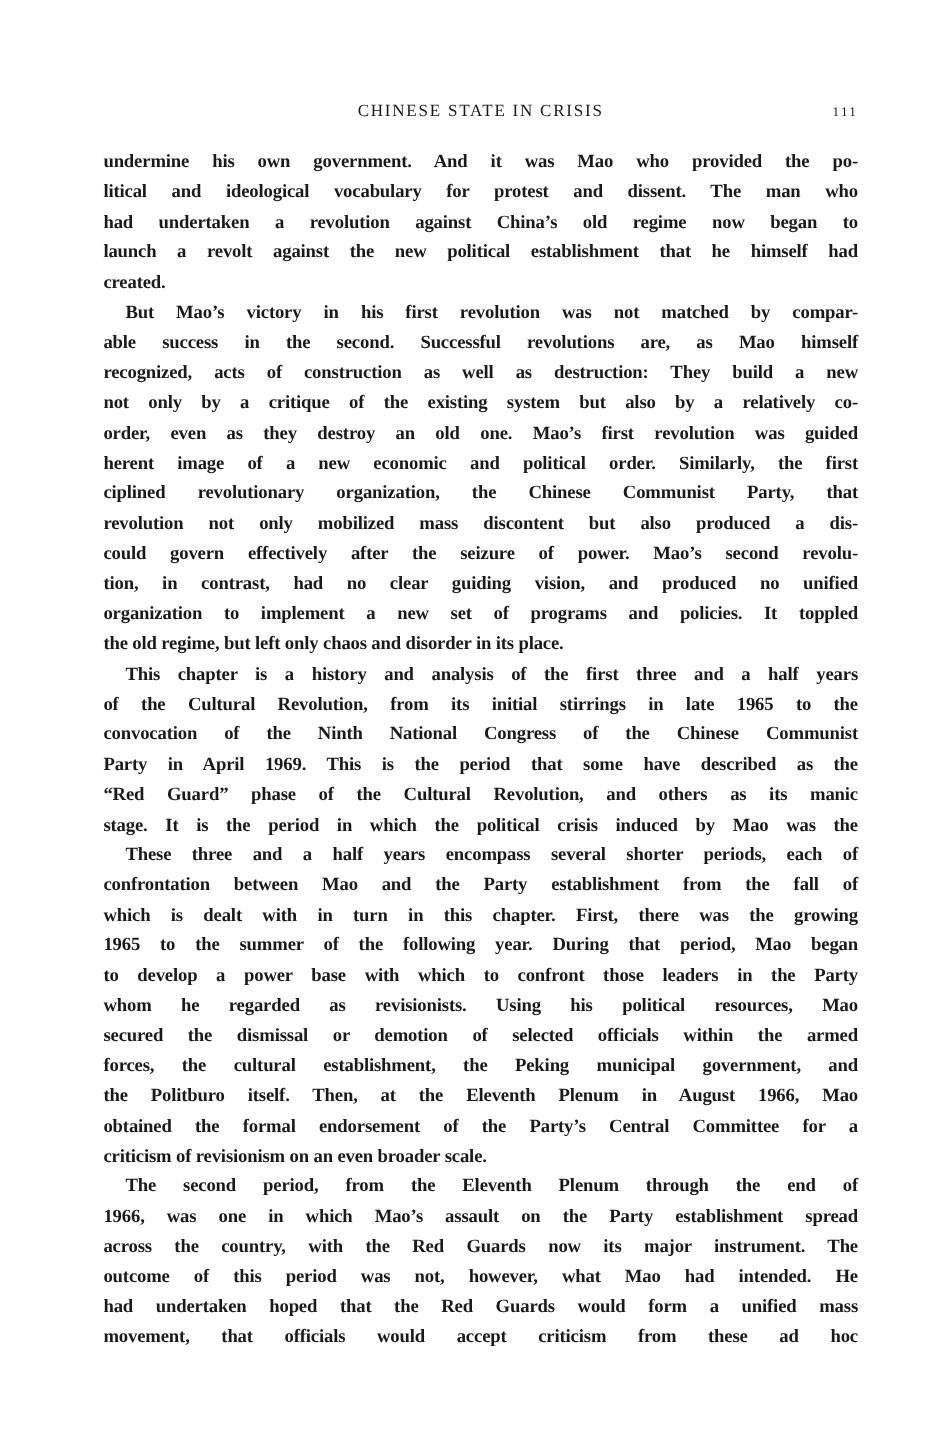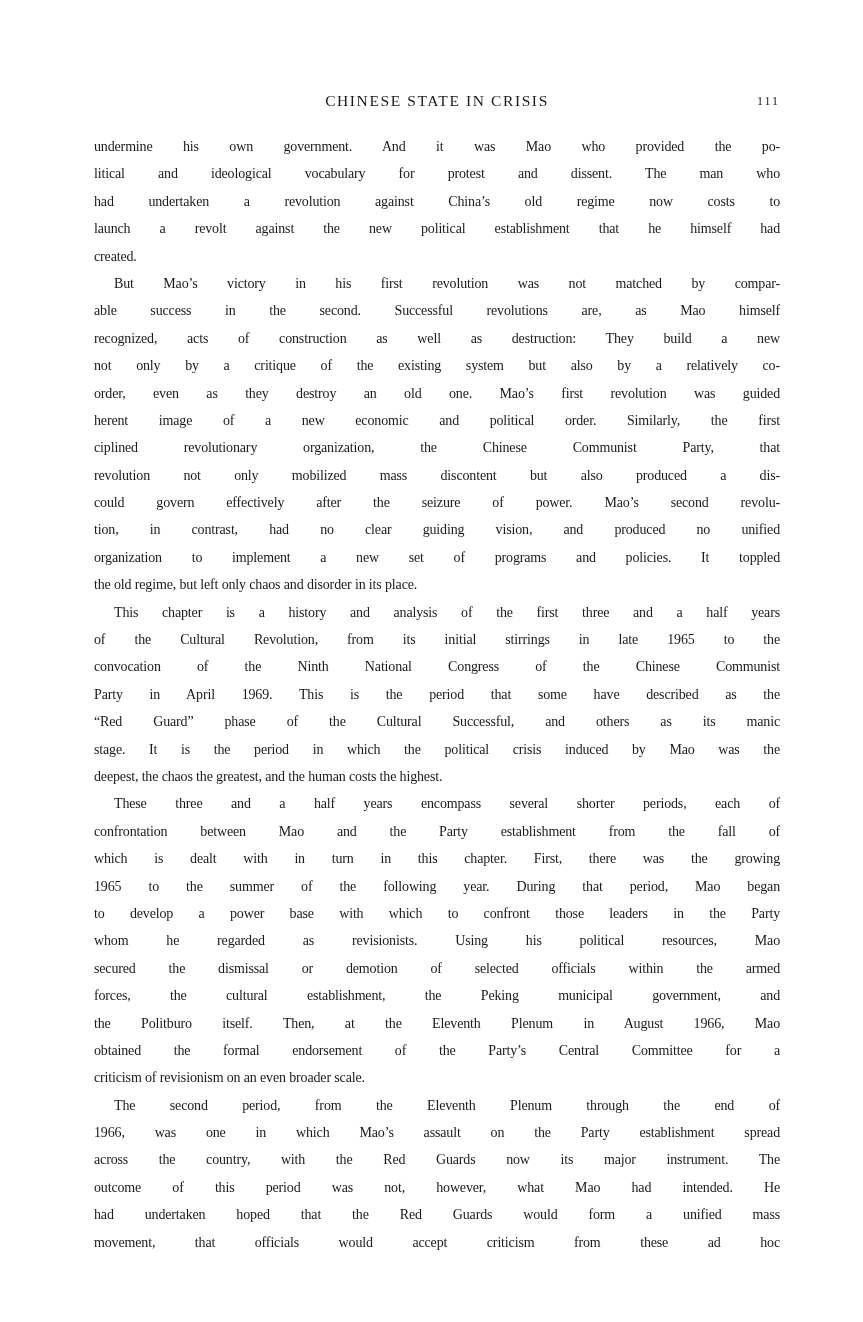--- a/index.html
+++ b/index.html
@@ -49,25 +49,26 @@
     .body-text {
       position: absolute;
       left: 94px;
       top: 121px;
       width: 686px;
     }
     .line {
       display: block;
       height: 27.4px;
       line-height: 27.4px;
-      font-size: 14px;
+      font-size: 17px;
       white-space: nowrap;
       text-align: justify;
       text-align-last: justify;
       letter-spacing: -0.15px;
+      font-weight: bold;
     }
     .line.last {
       text-align-last: left;
     }
     .line.indent {
       padding-left: 20px;
     }
   </style>
 </head>
 <body>
@@ -77,21 +78,21 @@
   <div class="running-head">
     <span class="running-title">CHINESE STATE IN CRISIS</span>
     <span class="page-number">111</span>
   </div>
 
   <div class="body-text">
 
     <div class="paragraph">
       <span class="line">undermine his own government. And it was Mao who provided the po-</span>
       <span class="line">litical and ideological vocabulary for protest and dissent. The man who</span>
-      <span class="line">had undertaken a revolution against China’s old regime now costs to</span>
+      <span class="line">had undertaken a revolution against China’s old regime now began to</span>
       <span class="line">launch a revolt against the new political establishment that he himself had</span>
       <span class="line last">created.</span>
     </div>
 
     <div class="paragraph">
       <span class="line indent">But Mao’s victory in his first revolution was not matched by compar-</span>
       <span class="line">able success in the second. Successful revolutions are, as Mao himself</span>
       <span class="line">recognized, acts of construction as well as destruction: They build a new</span>
       <span class="line">not only by a critique of the existing system but also by a relatively co-</span>
       <span class="line">order, even as they destroy an old one. Mao’s first revolution was guided</span>
@@ -102,23 +103,22 @@
       <span class="line">tion, in contrast, had no clear guiding vision, and produced no unified</span>
       <span class="line">organization to implement a new set of programs and policies. It toppled</span>
       <span class="line last">the old regime, but left only chaos and disorder in its place.</span>
     </div>
 
     <div class="paragraph">
       <span class="line indent">This chapter is a history and analysis of the first three and a half years</span>
       <span class="line">of the Cultural Revolution, from its initial stirrings in late 1965 to the</span>
       <span class="line">convocation of the Ninth National Congress of the Chinese Communist</span>
       <span class="line">Party in April 1969. This is the period that some have described as the</span>
-      <span class="line">“Red Guard” phase of the Cultural Successful, and others as its manic</span>
+      <span class="line">“Red Guard” phase of the Cultural Revolution, and others as its manic</span>
       <span class="line">stage. It is the period in which the political crisis induced by Mao was the</span>
-      <span class="line last">deepest, the chaos the greatest, and the human costs the highest.</span>
     </div>
 
     <div class="paragraph">
       <span class="line indent">These three and a half years encompass several shorter periods, each of</span>
       <span class="line">confrontation between Mao and the Party establishment from the fall of</span>
       <span class="line">which is dealt with in turn in this chapter. First, there was the growing</span>
       <span class="line">1965 to the summer of the following year. During that period, Mao began</span>
       <span class="line">to develop a power base with which to confront those leaders in the Party</span>
       <span class="line">whom he regarded as revisionists. Using his political resources, Mao</span>
       <span class="line">secured the dismissal or demotion of selected officials within the armed</span>

